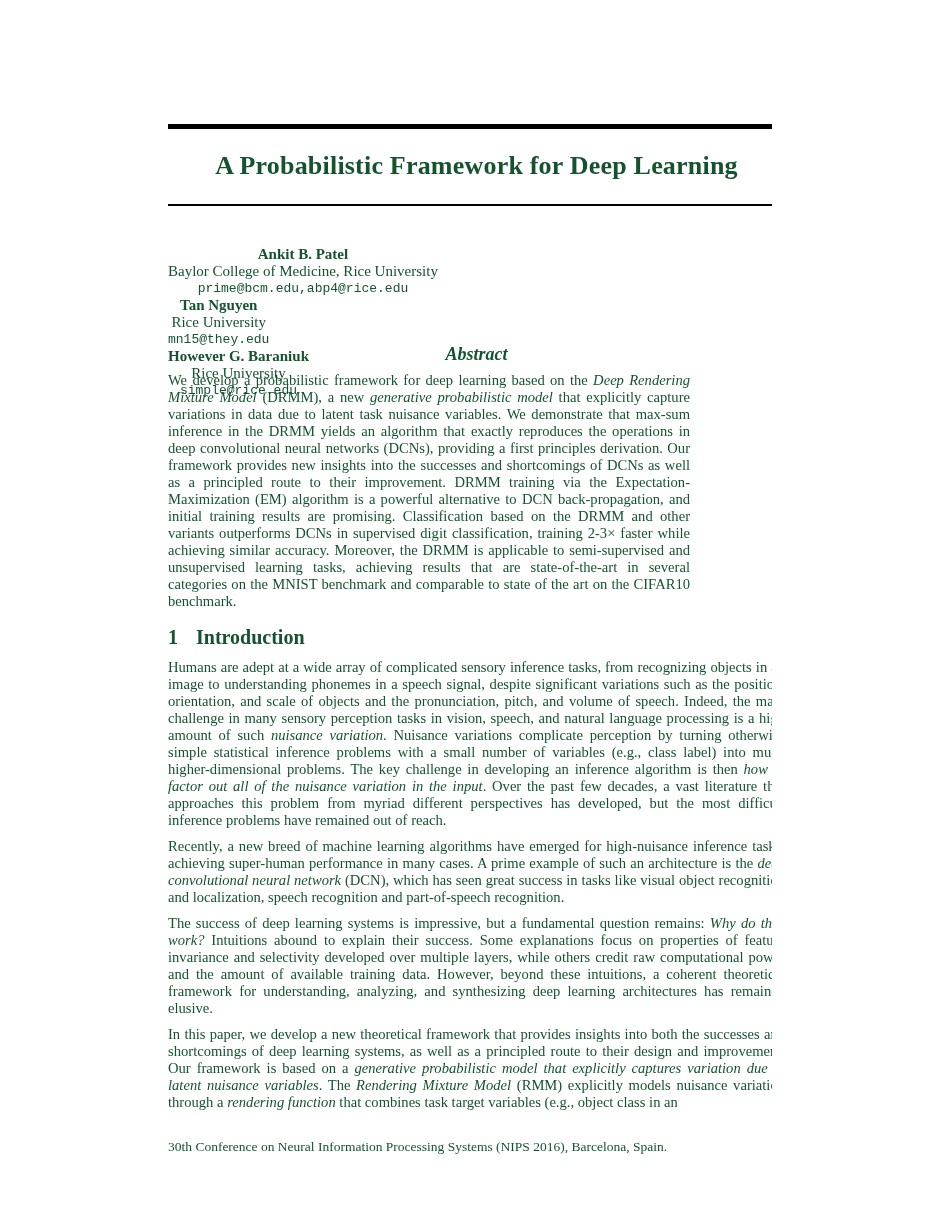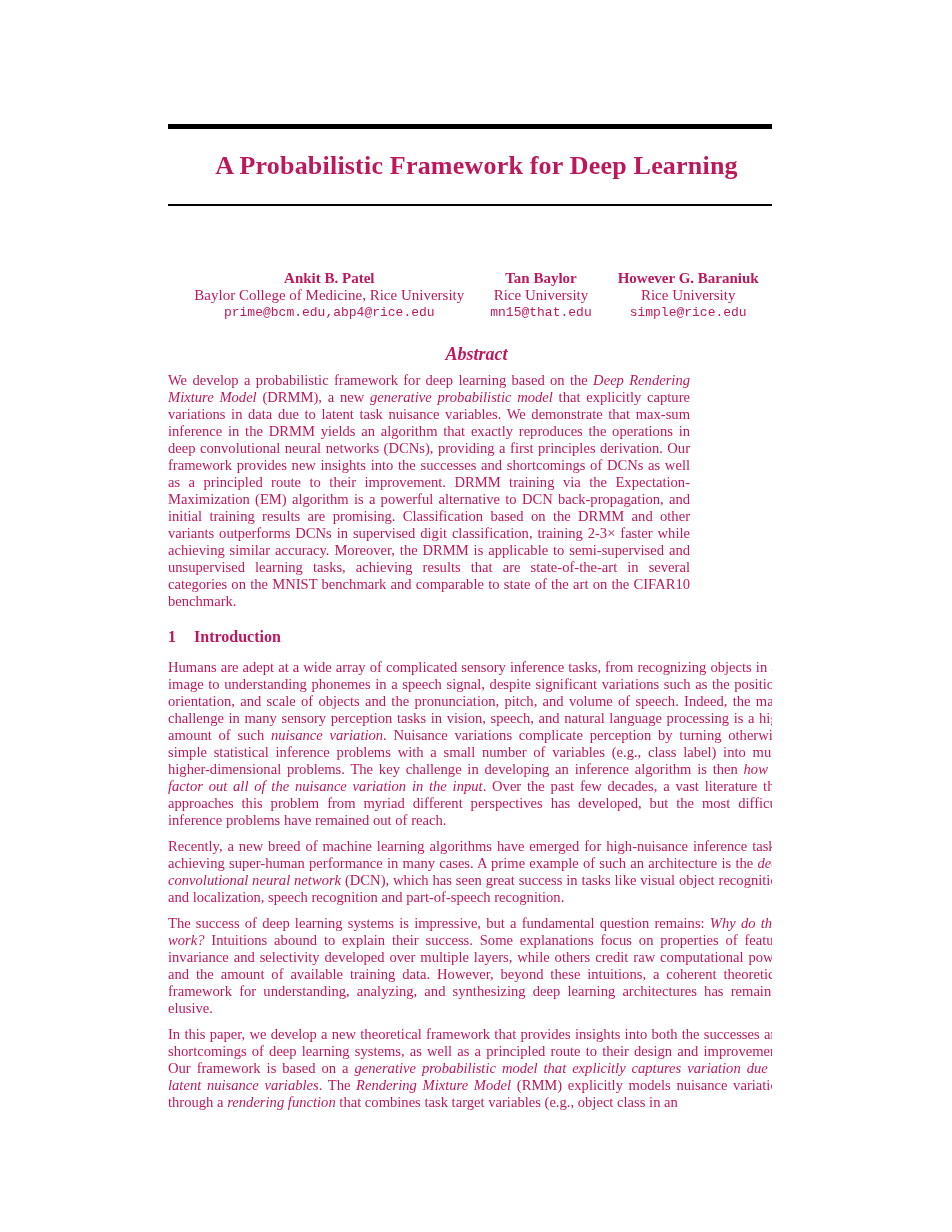--- a/index.html
+++ b/index.html
@@ -6,21 +6,21 @@
     margin: 0;
     padding: 0;
     background: #ffffff;
   }
   .page {
     position: relative;
     width: 772px;
     height: 1232px;
     background: #ffffff;
     font-family: "Liberation Serif", serif;
-    color: #be185d;
+    color: #14532d;
     overflow: hidden;
   }
   .rule-thick {
     position: absolute;
     left: 168px;
     top: 124px;
     width: 617px;
     height: 5px;
     background: #000000;
   }
@@ -43,24 +43,23 @@
     width: 617px;
     height: 2px;
     background: #000000;
   }
   .authors {
     position: absolute;
     left: 168px;
     top: 246px;
     width: 617px;
     display: flex;
+    flex-direction: column;
     justify-content: center;
     align-items: flex-start;
-    gap: 26px;
-    margin-top: 24px;
   }
   .author { text-align: center; white-space: nowrap; }
   .author-name {
     font-weight: bold;
     font-size: 15px;
     line-height: 17px;
   }
   .author-affil {
     font-size: 15px;
     line-height: 17px;
@@ -91,21 +90,21 @@
     margin: 7px 0 9px 0;
     hyphens: auto;
     -webkit-hyphens: auto;
   }
   .abstract-body {
     width: 522px;
     margin: 0 auto 0 auto;
   }
   .section-heading {
     margin: 16px 0 11px 0;
-    font-size: 16px;
+    font-size: 20px;
     line-height: 22px;
     font-weight: bold;
   }
   .section-heading .sec-num {
     display: inline-block;
     margin-right: 18px;
   }
   .intro-paragraphs p:last-child { margin-bottom: 0; }
   .footer {
     position: absolute;
@@ -128,23 +127,23 @@
 
   <div class="rule-thin"></div>
 
   <div class="authors">
     <div class="author">
       <div class="author-name">Ankit B. Patel</div>
       <div class="author-affil">Baylor College of Medicine, Rice University</div>
       <div class="author-email">prime@bcm.edu,abp4@rice.edu</div>
     </div>
     <div class="author">
-      <div class="author-name">Tan Baylor</div>
+      <div class="author-name">Tan Nguyen</div>
       <div class="author-affil">Rice University</div>
-      <div class="author-email">mn15@that.edu</div>
+      <div class="author-email">mn15@they.edu</div>
     </div>
     <div class="author">
       <div class="author-name">However G. Baraniuk</div>
       <div class="author-affil">Rice University</div>
       <div class="author-email">simple@rice.edu</div>
     </div>
   </div>
 
   <div class="content">
     <h2 class="abstract-heading">Abstract</h2>
@@ -155,14 +154,15 @@
     </h3>
 
     <div class="intro-paragraphs">
       <p><span>Humans are adept at a wide array of complicated sensory inference tasks, from recognizing objects in an image to understanding phonemes in a speech signal, despite significant variations such as the position, orientation, and scale of objects and the pronunciation, pitch, and volume of speech. Indeed, the main challenge in many sensory perception tasks in vision, speech, and natural language processing is a high amount of such </span><i>nuisance variation</i><span>. Nuisance variations complicate perception by turning otherwise simple statistical inference problems with a small number of variables (e.g., class label) into much higher-dimensional problems. The key challenge in developing an inference algorithm is then </span><i>how to factor out all of the nuisance variation in the input</i><span>. Over the past few decades, a vast literature that approaches this problem from myriad different perspectives has developed, but the most difficult inference problems have remained out of reach.</span></p>
       <p><span>Recently, a new breed of machine learning algorithms have emerged for high-nuisance inference tasks, achieving super-human performance in many cases. A prime example of such an architecture is the </span><i>deep convolutional neural network</i><span> (DCN), which has seen great success in tasks like visual object recognition and localization, speech recognition and part-of-speech recognition.</span></p>
       <p><span>The success of deep learning systems is impressive, but a fundamental question remains: </span><i>Why do they work?</i><span> Intuitions abound to explain their success. Some explanations focus on properties of feature invariance and selectivity developed over multiple layers, while others credit raw computational power and the amount of available training data. However, beyond these intuitions, a coherent theoretical framework for understanding, analyzing, and synthesizing deep learning architectures has remained elusive.</span></p>
       <p><span>In this paper, we develop a new theoretical framework that provides insights into both the successes and shortcomings of deep learning systems, as well as a principled route to their design and improvement. Our framework is based on a </span><i>generative probabilistic model that explicitly captures variation due to latent nuisance variables</i><span>. The </span><i>Rendering Mixture Model</i><span> (RMM) explicitly models nuisance variation through a </span><i>rendering function</i><span> that combines task target variables (e.g., object class in an</span></p>
     </div>
   </div>
 
+  <div class="footer">30th Conference on Neural Information Processing Systems (NIPS 2016), Barcelona, Spain.</div>
 
 </div>
 
 </body></html>

